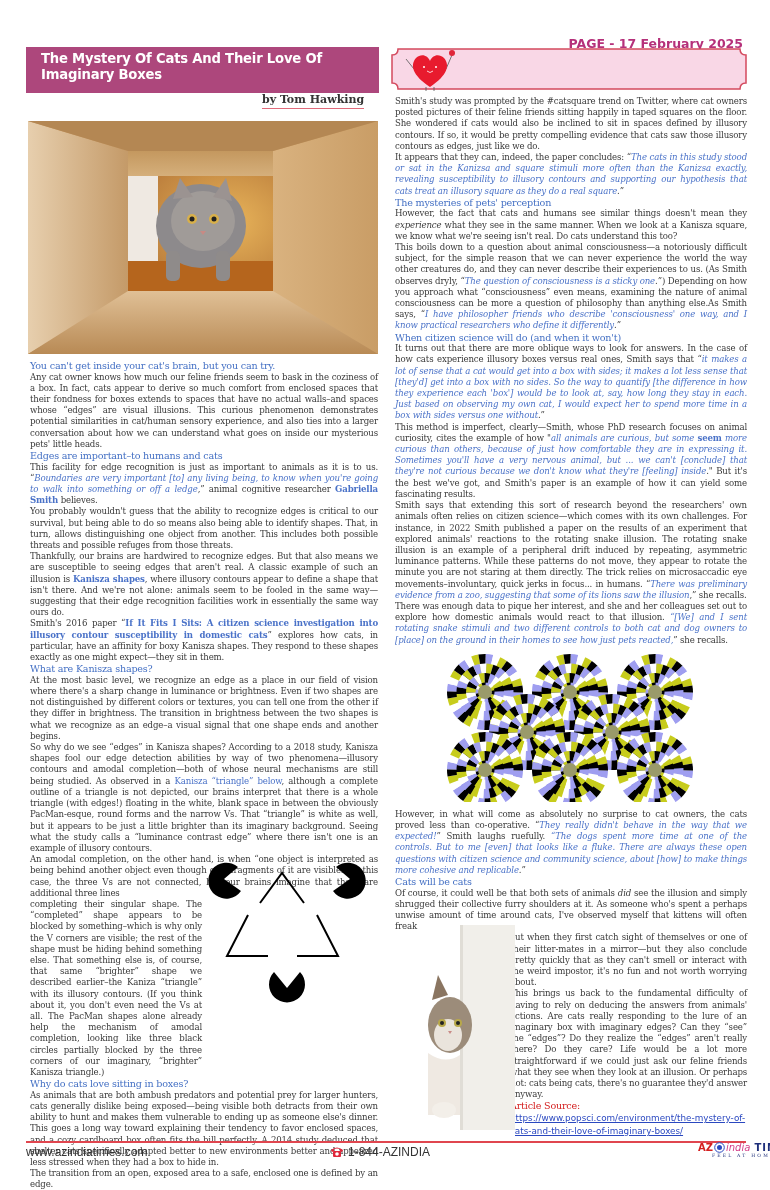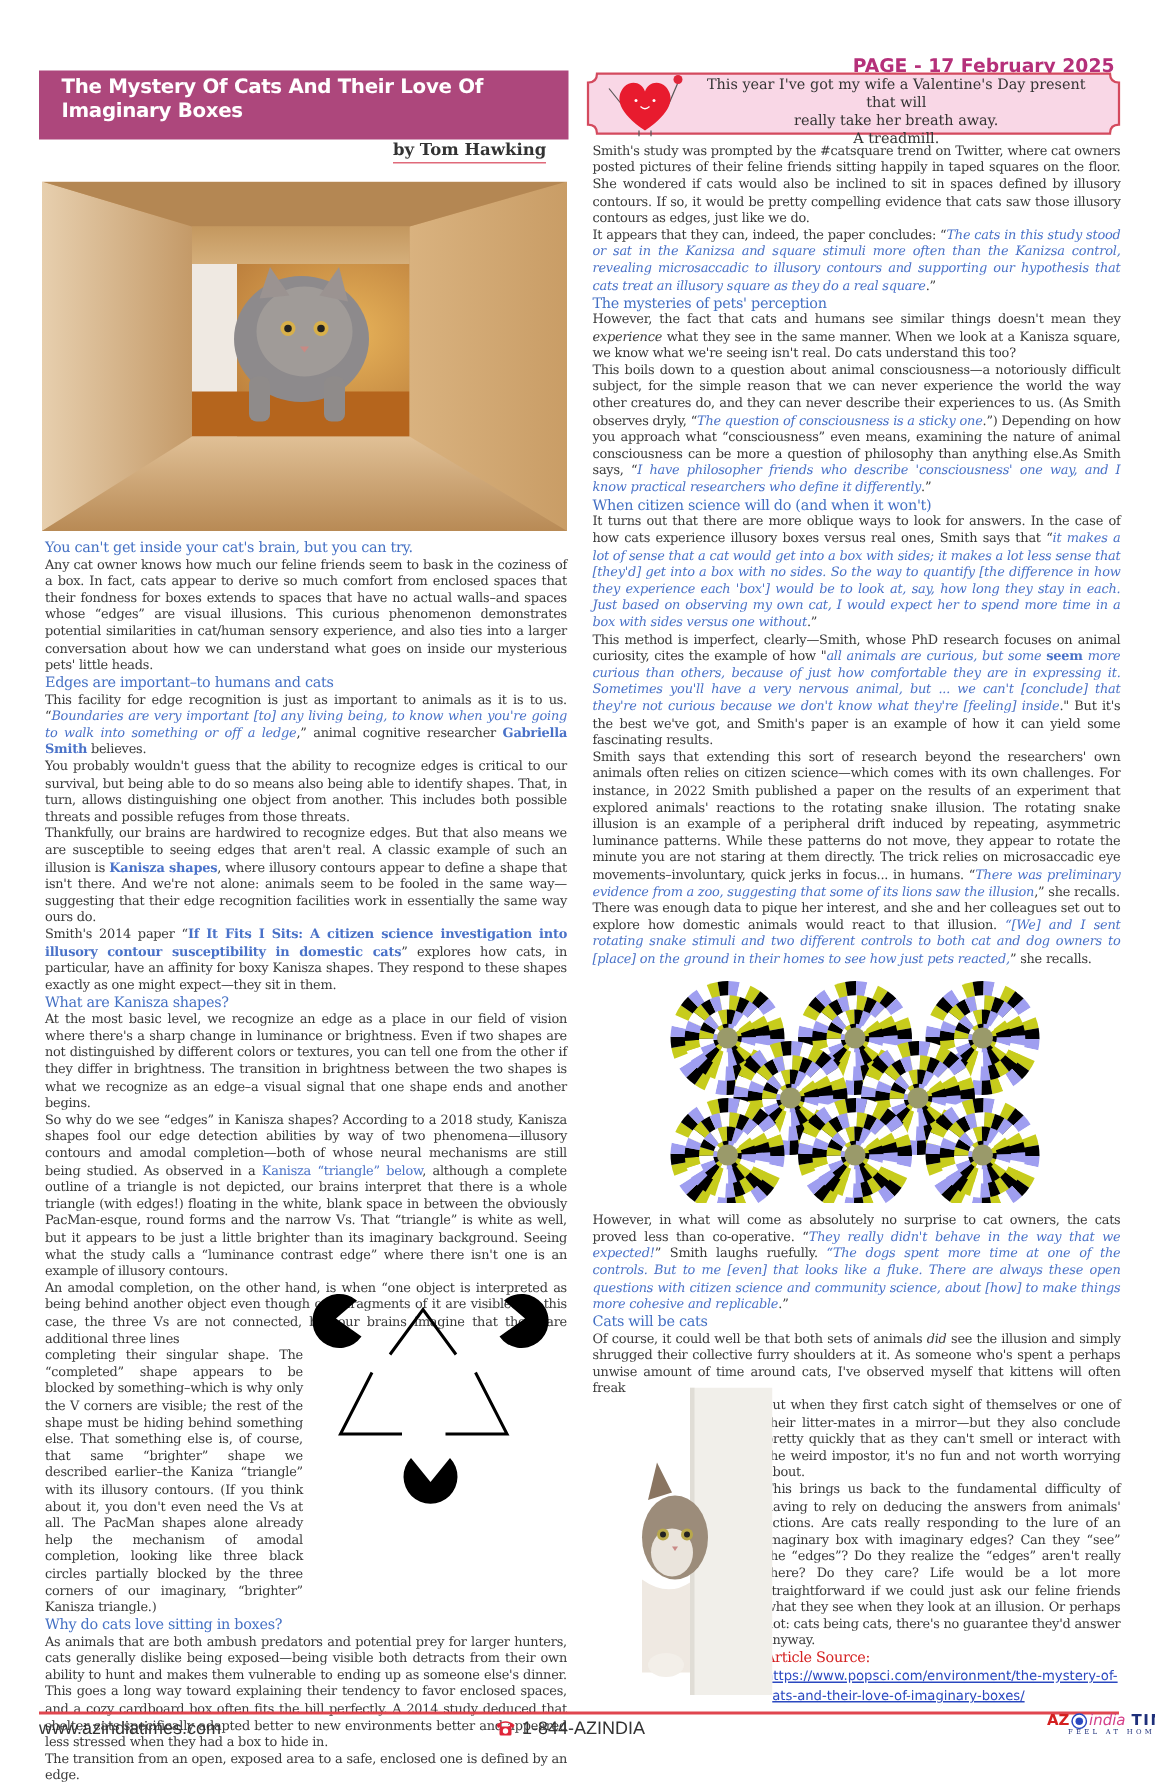--- a/index.html
+++ b/index.html
@@ -60,25 +60,20 @@
     <line x1="4" y1="12" x2="12" y2="22" stroke="#555" stroke-width="0.8"></line>
     <line x1="50" y1="8" x2="44" y2="22" stroke="#555" stroke-width="0.8"></line>
     <circle cx="50" cy="6" r="3" fill="#e0263a"></circle>
     <path d="M28,40 C10,28 8,18 14,11 C19,6 26,8 28,14 C30,8 37,6 42,11 C48,18 46,28 28,40 Z" fill="#e81b2e"></path>
     <circle cx="22" cy="20" r="1" fill="#fff"></circle>
     <circle cx="34" cy="20" r="1" fill="#fff"></circle>
     <path d="M25,24 Q28,27 31,24" stroke="#fff" stroke-width="0.8" fill="none"></path>
     <line x1="24" y1="40" x2="24" y2="44" stroke="#555" stroke-width="0.8"></line>
     <line x1="32" y1="40" x2="32" y2="44" stroke="#555" stroke-width="0.8"></line>
   </svg>
-  <div id="joke-text">
-    <div>This year I've got my wife a Valentine's Day present that will</div>
-    <div>really take her breath away.</div>
-    <div>A treadmill.</div>
-  </div>
 </div>
 
 <div id="hero">
   <svg width="350" height="233" viewBox="0 0 350 233">
     <defs>
       <linearGradient id="gL" x1="0" x2="1">
           <stop offset="0" stop-color="#e7cfae"></stop>
           <stop offset="1" stop-color="#c49a68"></stop>
         </linearGradient>
       <linearGradient id="gR" x1="1" x2="0">
@@ -121,21 +116,21 @@
   </svg>
 </div>
 
 <div id="col-left">
   <div class="h">You can't get inside your cat's brain, but you can try.</div>
   <div class="p">Any cat owner knows how much our feline friends seem to bask in the coziness of a box. In fact, cats appear to derive so much comfort from enclosed spaces that their fondness for boxes extends to spaces that have no actual walls–and spaces whose “edges” are visual illusions. This curious phenomenon demonstrates potential similarities in cat/human sensory experience, and also ties into a larger conversation about how we can understand what goes on inside our mysterious pets' little heads.</div>
   <div class="h">Edges are important–to humans and cats</div>
   <div class="p"><span>This facility for edge recognition is just as important to animals as it is to us. “</span><span class="q">Boundaries are very important [to] any living being, to know when you're going to walk into something or off a ledge</span><span>,” animal cognitive researcher </span><span class="blue-b">Gabriella Smith</span><span> believes.</span></div>
   <div class="p">You probably wouldn't guess that the ability to recognize edges is critical to our survival, but being able to do so means also being able to identify shapes. That, in turn, allows distinguishing one object from another. This includes both possible threats and possible refuges from those threats.</div>
   <div class="p"><span>Thankfully, our brains are hardwired to recognize edges. But that also means we are susceptible to seeing edges that aren't real. A classic example of such an illusion is </span><span class="blue-b">Kanisza shapes</span><span>, where illusory contours appear to define a shape that isn't there. And we're not alone: animals seem to be fooled in the same way—suggesting that their edge recognition facilities work in essentially the same way ours do.</span></div>
-  <div class="p"><span>Smith's 2014 paper “</span><span class="blue-b">If It Fits I Sits: A citizen science investigation into illusory contour susceptibility in domestic cats</span><span>” explores how cats, in particular, have an affinity for boxy Kanisza shapes. They respond to these shapes exactly as one might expect—they sit in them.</span></div>
+  <div class="p"><span>Smith's 2016 paper “</span><span class="blue-b">If It Fits I Sits: A citizen science investigation into illusory contour susceptibility in domestic cats</span><span>” explores how cats, in particular, have an affinity for boxy Kanisza shapes. They respond to these shapes exactly as one might expect—they sit in them.</span></div>
   <div class="h">What are Kanisza shapes?</div>
   <div class="p">At the most basic level, we recognize an edge as a place in our field of vision where there's a sharp change in luminance or brightness. Even if two shapes are not distinguished by different colors or textures, you can tell one from the other if they differ in brightness. The transition in brightness between the two shapes is what we recognize as an edge–a visual signal that one shape ends and another begins.</div>
   <div class="p"><span>So why do we see “edges” in Kanisza shapes? According to a 2018 study, Kanisza shapes fool our edge detection abilities by way of two phenomena—illusory contours and amodal completion—both of whose neural mechanisms are still being studied. As observed in a </span><span class="lnk">Kanisza “triangle” below</span><span>, although a complete outline of a triangle is not depicted, our brains interpret that there is a whole triangle (with edges!) floating in the white, blank space in between the obviously PacMan-esque, round forms and the narrow Vs. That “triangle” is white as well, but it appears to be just a little brighter than its imaginary background. Seeing what the study calls a “luminance contrast edge” where there isn't one is an example of illusory contours.</span></div>
   <div class="p">An amodal completion, on the other hand, is when “one object is interpreted as being behind another object even though only fragments of it are visible.” In this case, the three Vs are not connected, but our brains imagine that there are additional three lines</div>
   <div id="kanisza-wrap-text">
     <div class="p">completing their singular shape. The “completed” shape appears to be blocked by something–which is why only the V corners are visible; the rest of the shape must be hiding behind something else. That something else is, of course, that same “brighter” shape we described earlier–the Kaniza “triangle” with its illusory contours. (If you think about it, you don't even need the Vs at all. The PacMan shapes alone already help the mechanism of amodal completion, looking like three black circles partially blocked by the three corners of our imaginary, “brighter” Kanisza triangle.)</div>
     <div class="h" style="text-align:justify">Why do cats love sitting in boxes?</div>
   </div>
   <div class="p">As animals that are both ambush predators and potential prey for larger hunters, cats generally dislike being exposed—being visible both detracts from their own ability to hunt and makes them vulnerable to ending up as someone else's dinner. This goes a long way toward explaining their tendency to favor enclosed spaces, and a cozy cardboard box often fits the bill perfectly. A 2014 study deduced that shelter cats specifically adapted better to new environments better and appeared less stressed when they had a box to hide in.</div>
   <div class="p">The transition from an open, exposed area to a safe, enclosed one is defined by an edge.</div>
@@ -153,21 +148,21 @@
       <path d="M87,143 L74,127 A18,18 0 1 0 100,127 Z" fill="#000"></path>
     </g>
     <polyline points="60,58 82,28 104,58" fill="none" stroke="#000" stroke-width="2"></polyline>
     <polyline points="48,70 27,111 68,111" fill="none" stroke="#000" stroke-width="2"></polyline>
     <polyline points="117,70 138,111 97,111" fill="none" stroke="#000" stroke-width="2"></polyline>
   </svg>
 </div>
 
 <div id="col-right">
   <div class="p">Smith's study was prompted by the #catsquare trend on Twitter, where cat owners posted pictures of their feline friends sitting happily in taped squares on the floor. She wondered if cats would also be inclined to sit in spaces defined by illusory contours. If so, it would be pretty compelling evidence that cats saw those illusory contours as edges, just like we do.</div>
-  <div class="p"><span>It appears that they can, indeed, the paper concludes: “</span><span class="q">The cats in this study stood or sat in the Kanizsa and square stimuli more often than the Kanizsa control, revealing microsaccadic to illusory contours and supporting our hypothesis that cats treat an illusory square as they do a real square</span><span>.”</span></div>
+  <div class="p"><span>It appears that they can, indeed, the paper concludes: “</span><span class="q">The cats in this study stood or sat in the Kanizsa and square stimuli more often than the Kanizsa exactly, revealing susceptibility to illusory contours and supporting our hypothesis that cats treat an illusory square as they do a real square</span><span>.”</span></div>
   <div class="h">The mysteries of pets' perception</div>
   <div class="p"><span>However, the fact that cats and humans see similar things doesn't mean they </span><em>experience</em><span> what they see in the same manner. When we look at a Kanisza square, we know what we're seeing isn't real. Do cats understand this too?</span></div>
   <div class="p"><span>This boils down to a question about animal consciousness—a notoriously difficult subject, for the simple reason that we can never experience the world the way other creatures do, and they can never describe their experiences to us. (As Smith observes dryly, “</span><span class="q">The question of consciousness is a sticky one</span><span>.”)  Depending on how you approach what “consciousness” even means, examining the nature of animal consciousness can be more a question of philosophy than anything else.As Smith says, “</span><span class="q">I have philosopher friends who describe 'consciousness' one way, and I know practical researchers who define it differently</span><span>.”</span></div>
   <div class="h">When citizen science will do (and when it won't)</div>
   <div class="p"><span>It turns out that there are more oblique ways to look for answers. In the case of how cats experience illusory boxes versus real ones, Smith says that “</span><span class="q">it makes a lot of sense that a cat would get into a box with sides; it makes a lot less sense that [they'd] get into a box with no sides. So the way to quantify [the difference in how they experience each 'box'] would be to look at, say, how long they stay in each. Just based on observing my own cat, I would expect her to spend more time in a box with sides versus one without</span><span>.”</span></div>
   <div class="p"><span>This method is imperfect, clearly—Smith, whose PhD research focuses on animal curiosity, cites the example of how "</span><span class="q">all animals are curious, but some </span><span class="blue-b">seem</span><span class="q"> more curious than others, because of just how comfortable they are in expressing it. Sometimes you'll have a very nervous animal, but ... we can't [conclude] that they're not curious because we don't know what they're [feeling] inside</span><span>." But it's the best we've got, and Smith's paper is an example of how it can yield some fascinating results.</span></div>
   <div class="p"><span>Smith says that extending this sort of research beyond the researchers' own animals often relies on citizen science—which comes with its own challenges. For instance, in 2022 Smith published a paper on the results of an experiment that explored animals' reactions to the rotating snake illusion. The rotating snake illusion is an example of a peripheral drift induced by repeating, asymmetric luminance patterns. While these patterns do not move, they appear to rotate the minute you are not staring at them directly. The trick relies on microsaccadic eye movements–involuntary, quick jerks in focus... in humans. “</span><span class="q">There was preliminary evidence from a zoo, suggesting that some of its lions saw the illusion</span><span>,” she recalls.</span></div>
   <div class="p"><span>There was enough data to pique her interest, and she and her colleagues set out to explore how domestic animals would react to that illusion. </span><span class="q">“[We] and I sent rotating snake stimuli and two different controls to both cat and dog owners to [place] on the ground in their homes to see how just pets reacted,</span><span>” she recalls.</span></div>
 
   <div style="height:163px"></div>

